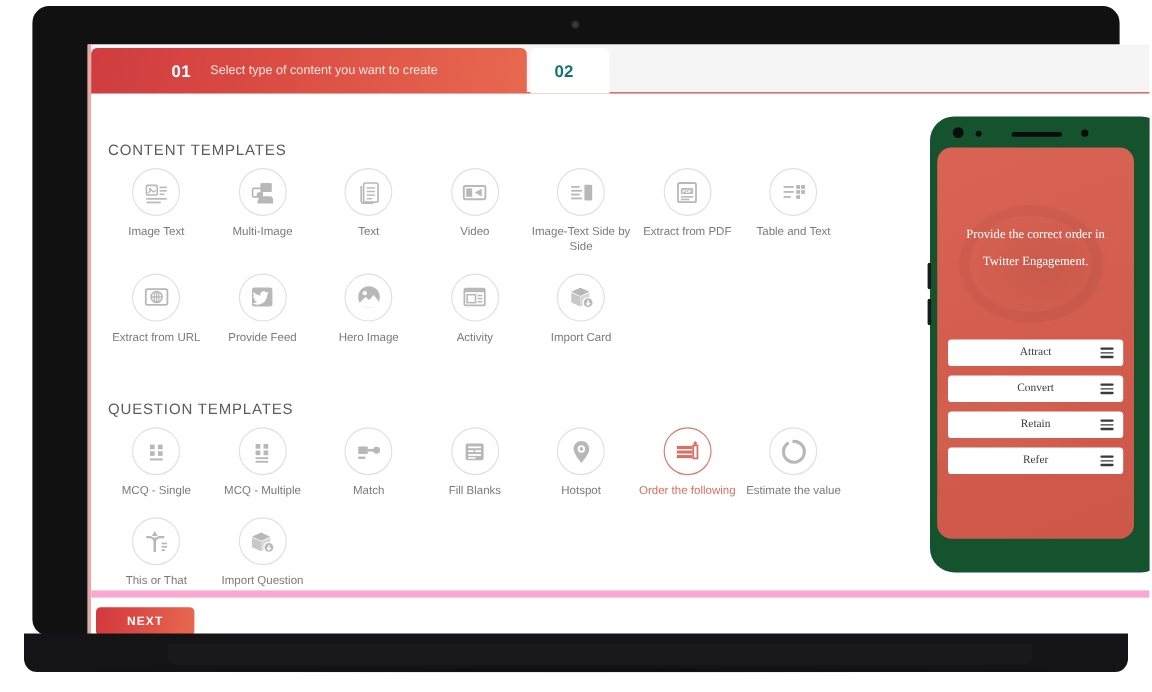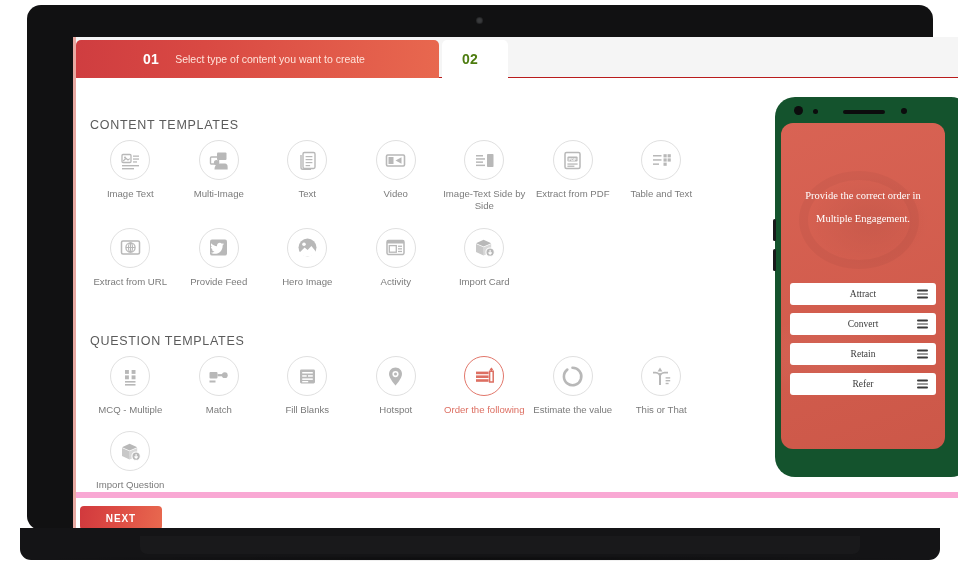--- a/index.html
+++ b/index.html
@@ -93,21 +93,21 @@
   .tab-02 {
     left: 366px; width: 66px;
     background: #ffffff;
     padding-left: 20px;
   }
   .tab-num {
     font-size: 14px; font-weight: bold;
     letter-spacing: 0.3px;
   }
   .tab-01 .tab-num { color: #ffffff; }
-  .tab-02 .tab-num { color: #4d7c0f; }
+  .tab-02 .tab-num { color: #0f766e; }
   .tab-label {
     font-size: 10.5px;
     color: #ffe3da;
     margin-left: 16px;
     white-space: nowrap;
   }
 
   
   .body-area {
     position: absolute;
@@ -441,20 +441,32 @@
             </div>
        <div class="tile-label">Import Card</div>
           </div>
         </div>
 
       <div class="section-title" id="question-title">QUESTION TEMPLATES</div>
       <div class="grid" id="question-grid">
           <div class="tile">
             <div class="tile-circle">
               <svg width="25" height="25" viewBox="0 0 25 25">
+                <rect x="7" y="6.5" width="3.9" height="3.9" fill="#b8b8b8"></rect>
+                <rect x="13.6" y="6.5" width="3.9" height="3.9" fill="#b8b8b8"></rect>
+       <rect x="7" y="12" width="3.9" height="3.9" fill="#b8b8b8"></rect>
+                <rect x="13.6" y="12" width="3.9" height="3.9" fill="#b8b8b8"></rect>
+       <rect x="7" y="18" width="10.5" height="1.7" fill="#b8b8b8"></rect>
+              </svg>
+            </div>
+       <div class="tile-label">MCQ - Single</div>
+          </div>
+          <div class="tile">
+            <div class="tile-circle">
+              <svg width="25" height="25" viewBox="0 0 25 25">
                 <rect x="7" y="6" width="3.9" height="3.9" fill="#b8b8b8"></rect>
                 <rect x="13.6" y="6" width="3.9" height="3.9" fill="#b8b8b8"></rect>
        <rect x="7" y="11.4" width="3.9" height="3.9" fill="#b8b8b8"></rect>
                 <rect x="13.6" y="11.4" width="3.9" height="3.9" fill="#b8b8b8"></rect>
        <rect x="7" y="17" width="10.5" height="1.6" fill="#b8b8b8"></rect>
                 <rect x="7" y="20" width="10.5" height="1.6" fill="#b8b8b8"></rect>
               </svg>
             </div>
        <div class="tile-label">MCQ - Multiple</div>
           </div>
@@ -553,21 +565,21 @@
       <div class="phone-btn-vol"></div>
       <div class="phone-btn-vol2"></div>
       <div class="phone-btn-pwr"></div>
 
       <div class="phone-screen">
         <div class="phone-screen-texture"></div>
         <div class="phone-screen-arc"></div>
 
         <div class="phone-question">
           <div>Provide the correct order in</div>
-          <div>Multiple Engagement.</div>
+          <div>Twitter Engagement.</div>
         </div>
 
         <div class="phone-options" id="phone-options">
             <div class="phone-option">
               <span class="phone-option-label">Attract</span>
        <span class="phone-option-handle">
                 <i></i>
                 <i></i>
                 <i></i>
               </span>

